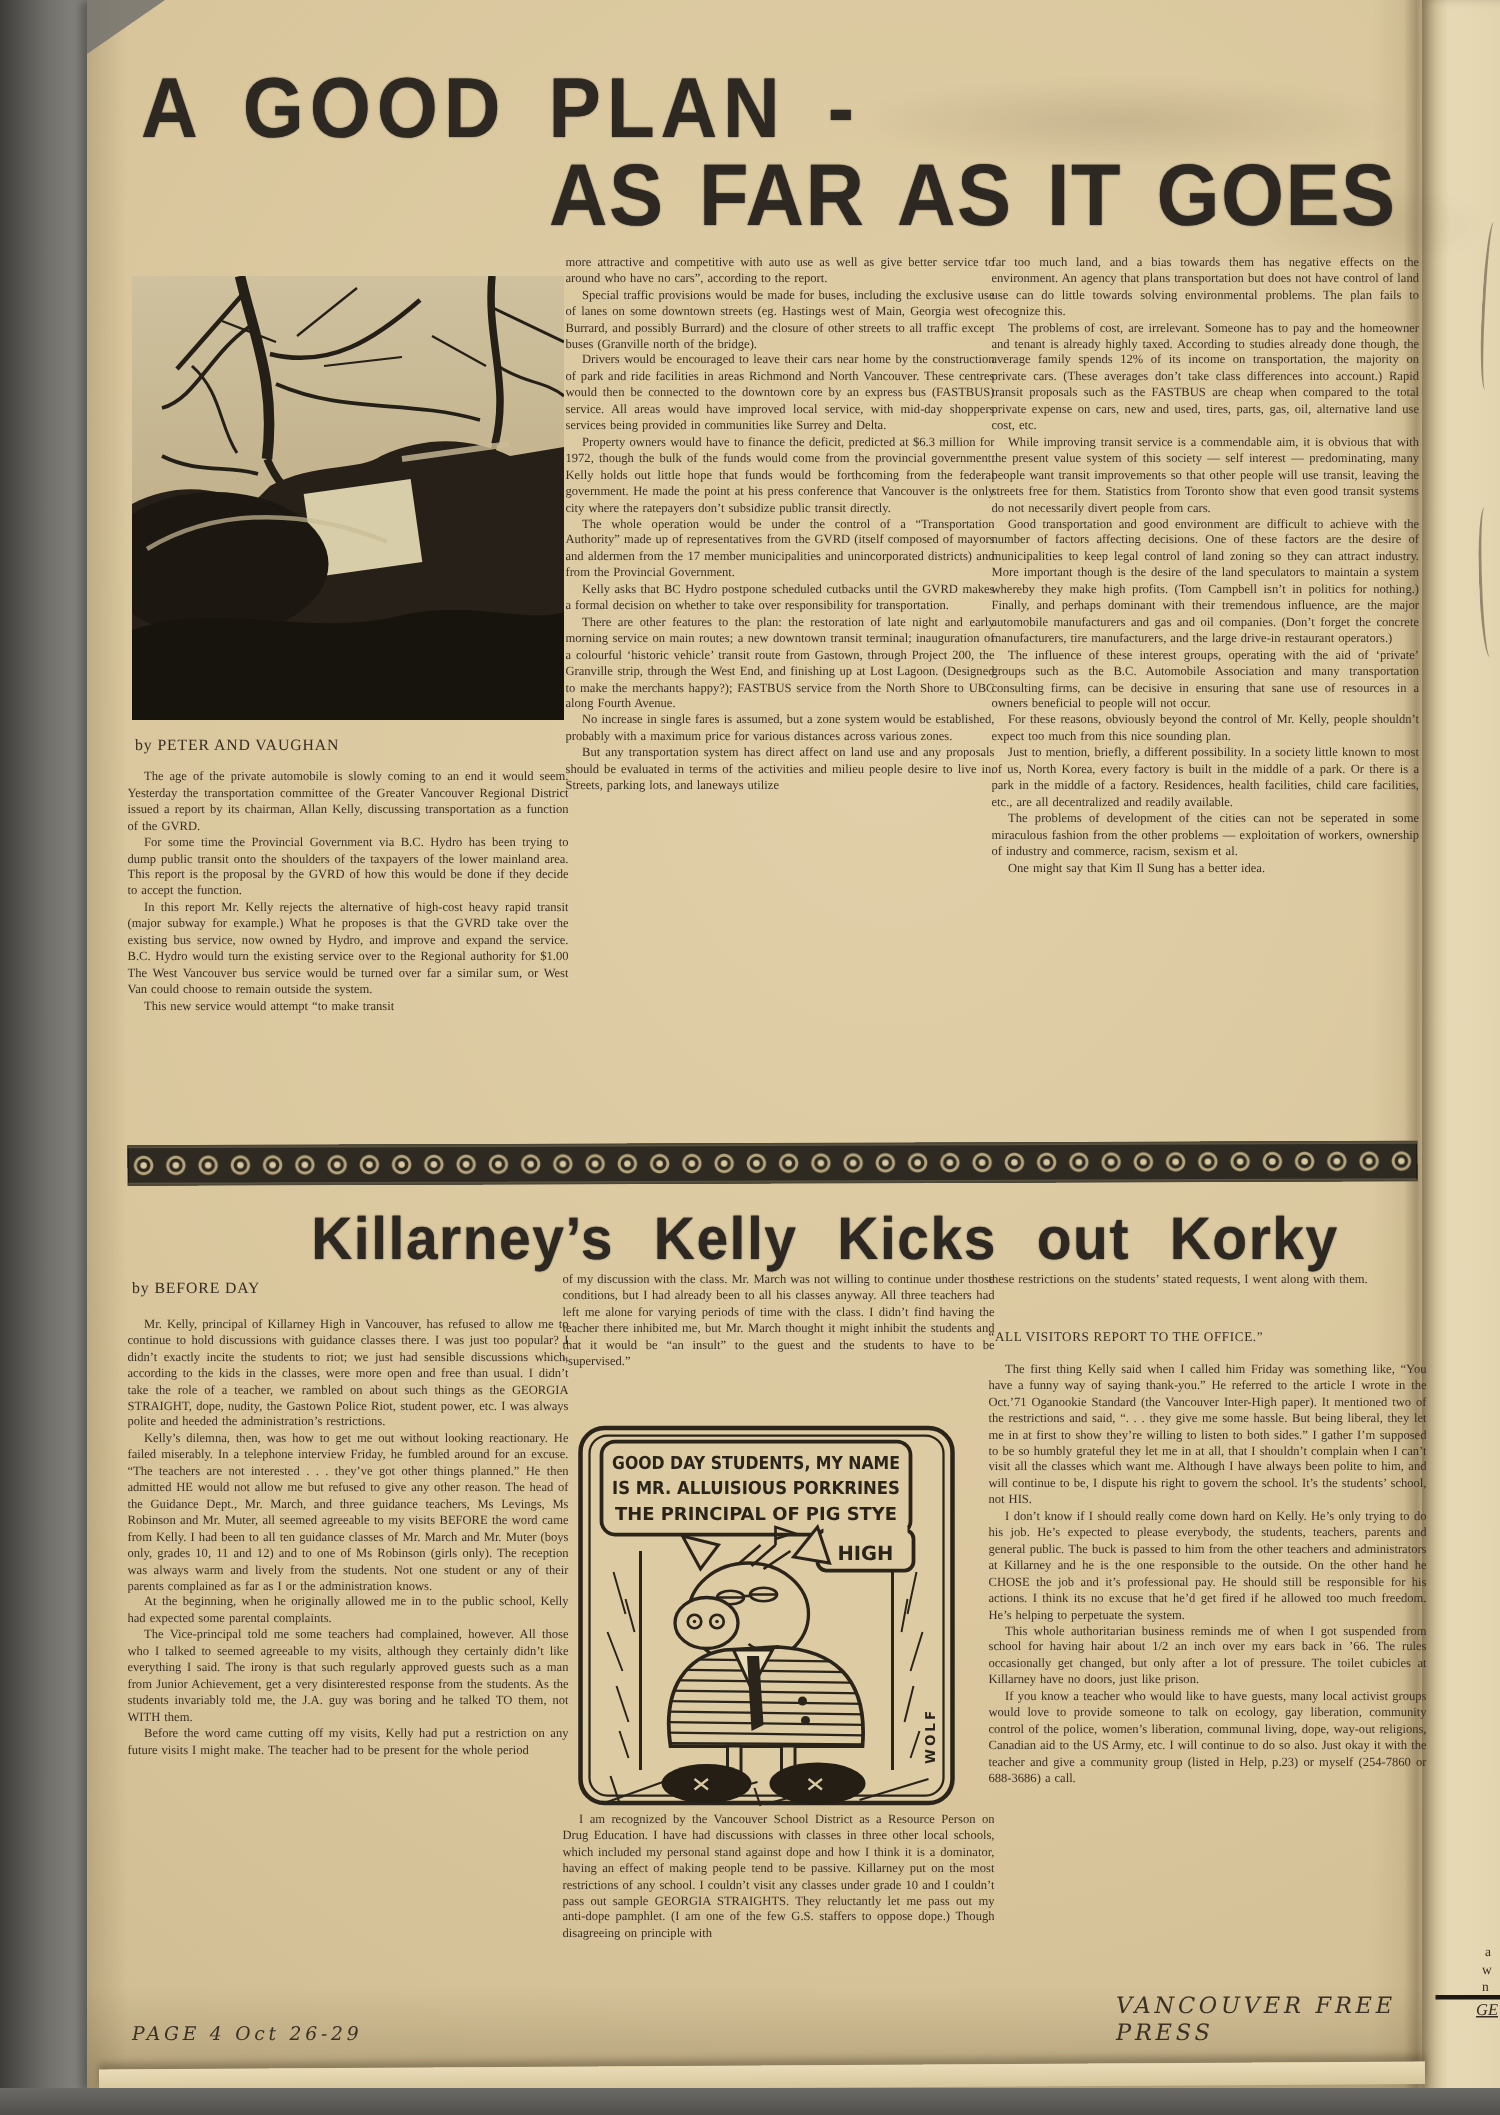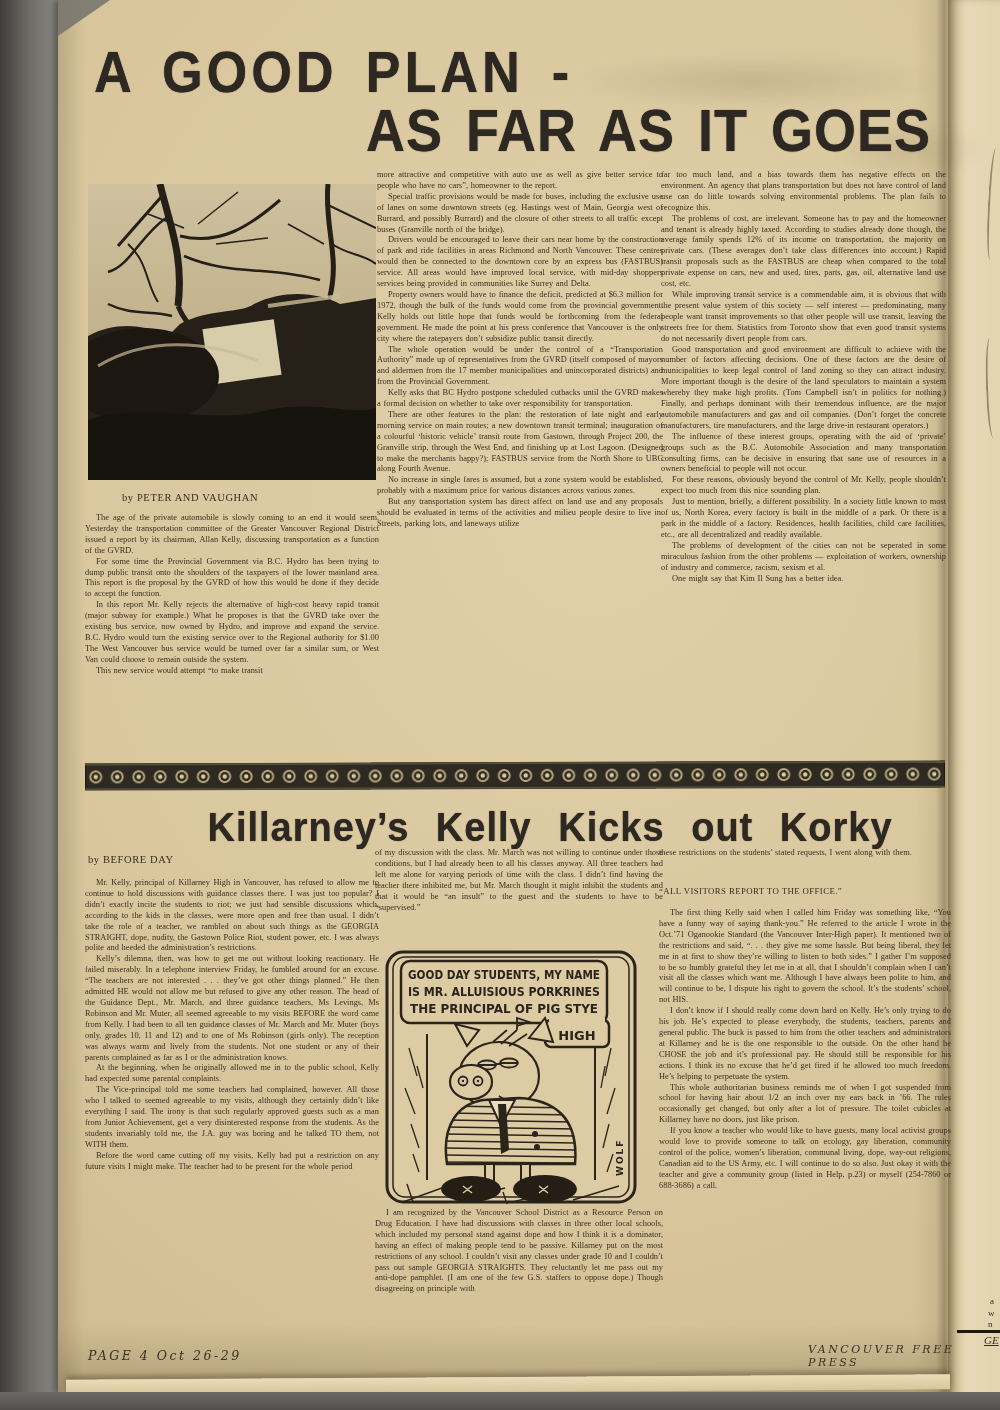--- a/index.html
+++ b/index.html
@@ -29,21 +29,21 @@
   .g1{left:560px;top:52px;width:380px;height:58px;background:radial-gradient(ellipse,rgba(110,95,65,.35),transparent 70%);}
   .g2{left:830px;top:120px;width:160px;height:60px;background:radial-gradient(ellipse,rgba(110,95,65,.28),transparent 70%);}
 
   .hl{position:absolute;font-family:"Liberation Sans",sans-serif;font-weight:700;color:#2d2922;
     text-shadow:0 0 1px rgba(45,41,34,.9);white-space:nowrap;}
   .h1a{left:94px;top:40px;font-size:54px;letter-spacing:4px;word-spacing:10px;transform:scale(.97,1.05);transform-origin:left top;}
   .h1b{left:366px;top:97px;font-size:54px;letter-spacing:1px;word-spacing:7px;transform:scale(1,1.08);transform-origin:left top;}
   .h2{left:150px;top:806px;width:800px;text-align:center;font-size:38px;letter-spacing:1px;word-spacing:15px;transform:scale(1,1.05);}
 
   .byline{position:absolute;font-size:10.5px;letter-spacing:.6px;color:#362d22;}
-  .bl1{left:90px;top:492px;margin-left:32px;}
+  .bl1{left:90px;top:492px;}
   .bl2{left:88px;top:854px;}
 
   .col{position:absolute;text-align:justify;font-size:8.4px;line-height:10.9px;
     word-spacing:.6px;color:#38migrate2e23;color:#382e23;overflow:hidden;}
   .col p{margin:0;text-indent:11px;}
   .cont p:first-child{text-indent:0;}
   .a1c1{left:85px;top:513px;width:294px;height:252px;}
   .a1c2{left:377px;top:170px;width:286px;height:546px;}
   .a1c3{left:661px;top:170px;width:285px;height:550px;}
   .a2c1{left:85px;top:878px;width:294px;height:470px;}
@@ -62,22 +62,22 @@
     background-size:21.5px 27px;
     box-shadow:inset 0 2px 0 rgba(220,205,165,.25),inset 0 -2px 0 rgba(220,205,165,.25),inset 0 0 0 1px #1f1b14;
     transform:rotate(-.2deg);}
 
   .photo{position:absolute;left:88px;top:184px;width:288px;height:296px;}
   .cartoon{position:absolute;left:383px;top:948px;width:256px;height:258px;}
   svg text{font-family:"DejaVu Sans",sans-serif;font-weight:700;fill:#2a241b;}
 
   .pgfoot{position:absolute;left:88px;top:1348px;font-style:italic;font-size:12.5px;
     letter-spacing:2.5px;color:#3a3126;font-family:"DejaVu Serif",serif;}
-  .signoff{position:absolute;left:808px;top:1328px;font-style:italic;font-size:11px;
-    letter-spacing:2.5px;color:#3a3126;font-family:"DejaVu Serif",serif;margin-top:15px;}
+  .signoff{position:absolute;left:744px;top:1328px;font-style:italic;font-size:15px;
+    letter-spacing:2.5px;color:#3a3126;font-family:"DejaVu Serif",serif;}
 
   .edge-frag{position:absolute;font-size:9px;color:#352c21;}
   .ef-a{left:990px;top:1296px;} .ef-w{left:988px;top:1308px;} .ef-n{left:988px;top:1319px;}
   .edge-rule{position:absolute;left:957px;top:1330px;width:43px;height:2.5px;background:#1d1812;}
   .ef-ge{left:984px;top:1334px;font-style:italic;font-size:11px;text-decoration:underline;}
   .squiggle{position:absolute;border-left:2px solid rgba(55,43,28,.45);border-radius:60%;}
   .sq1{left:988px;top:148px;width:8px;height:112px;transform:rotate(3deg);}
   .sq2{left:986px;top:338px;width:9px;height:100px;transform:rotate(-2deg);}
 </style>
 </head>
@@ -131,21 +131,21 @@
   </div>
 
   <div class="byline bl1">by PETER AND VAUGHAN</div>
   <div class="col a1c1">
       <p>The age of the private automobile is slowly coming to an end it would seem. Yesterday the transportation committee of the Greater Vancouver Regional District issued a report by its chairman, Allan Kelly, discussing transportation as a function of the GVRD.</p>
       <p>For some time the Provincial Government via B.C. Hydro has been trying to dump public transit onto the shoulders of the taxpayers of the lower mainland area. This report is the proposal by the GVRD of how this would be done if they decide to accept the function.</p>
       <p>In this report Mr. Kelly rejects the alternative of high-cost heavy rapid transit (major subway for example.) What he proposes is that the GVRD take over the existing bus service, now owned by Hydro, and improve and expand the service. B.C. Hydro would turn the existing service over to the Regional authority for $1.00 The West Vancouver bus service would be turned over far a similar sum, or West Van could choose to remain outside the system.</p>
       <p>This new service would attempt “to make transit</p>
     </div>
   <div class="col cont a1c2">
-      <p>more attractive and competitive with auto use as well as give better service to people who have no cars”, homeowner to the report.</p>
+      <p>more attractive and competitive with auto use as well as give better service to around who have no cars”, according to the report.</p>
       <p>Special traffic provisions would be made for buses, including the exclusive use of lanes on some downtown streets (eg. Hastings west of Main, Georgia west of Burrard, and possibly Burrard) and the closure of other streets to all traffic except buses (Granville north of the bridge).</p>
       <p>Drivers would be encouraged to leave their cars near home by the construction of park and ride facilities in areas Richmond and North Vancouver. These centres would then be connected to the downtown core by an express bus (FASTBUS) service. All areas would have improved local service, with mid-day shoppers services being provided in communities like Surrey and Delta.</p>
       <p>Property owners would have to finance the deficit, predicted at $6.3 million for 1972, though the bulk of the funds would come from the provincial government. Kelly holds out little hope that funds would be forthcoming from the federal government. He made the point at his press conference that Vancouver is the only city where the ratepayers don’t subsidize public transit directly.</p>
       <p>The whole operation would be under the control of a “Transportation Authority” made up of representatives from the GVRD (itself composed of mayors and aldermen from the 17 member municipalities and unincorporated districts) and from the Provincial Government.</p>
       <p>Kelly asks that BC Hydro postpone scheduled cutbacks until the GVRD makes a formal decision on whether to take over responsibility for transportation.</p>
       <p>There are other features to the plan: the restoration of late night and early morning service on main routes; a new downtown transit terminal; inauguration of a colourful ‘historic vehicle’ transit route from Gastown, through Project 200, the Granville strip, through the West End, and finishing up at Lost Lagoon. (Designed to make the merchants happy?); FASTBUS service from the North Shore to UBC along Fourth Avenue.</p>
       <p>No increase in single fares is assumed, but a zone system would be established, probably with a maximum price for various distances across various zones.</p>
       <p>But any transportation system has direct affect on land use and any proposals should be evaluated in terms of the activities and milieu people desire to live in. Streets, parking lots, and laneways utilize</p>
     </div>
   <div class="col cont a1c3">

